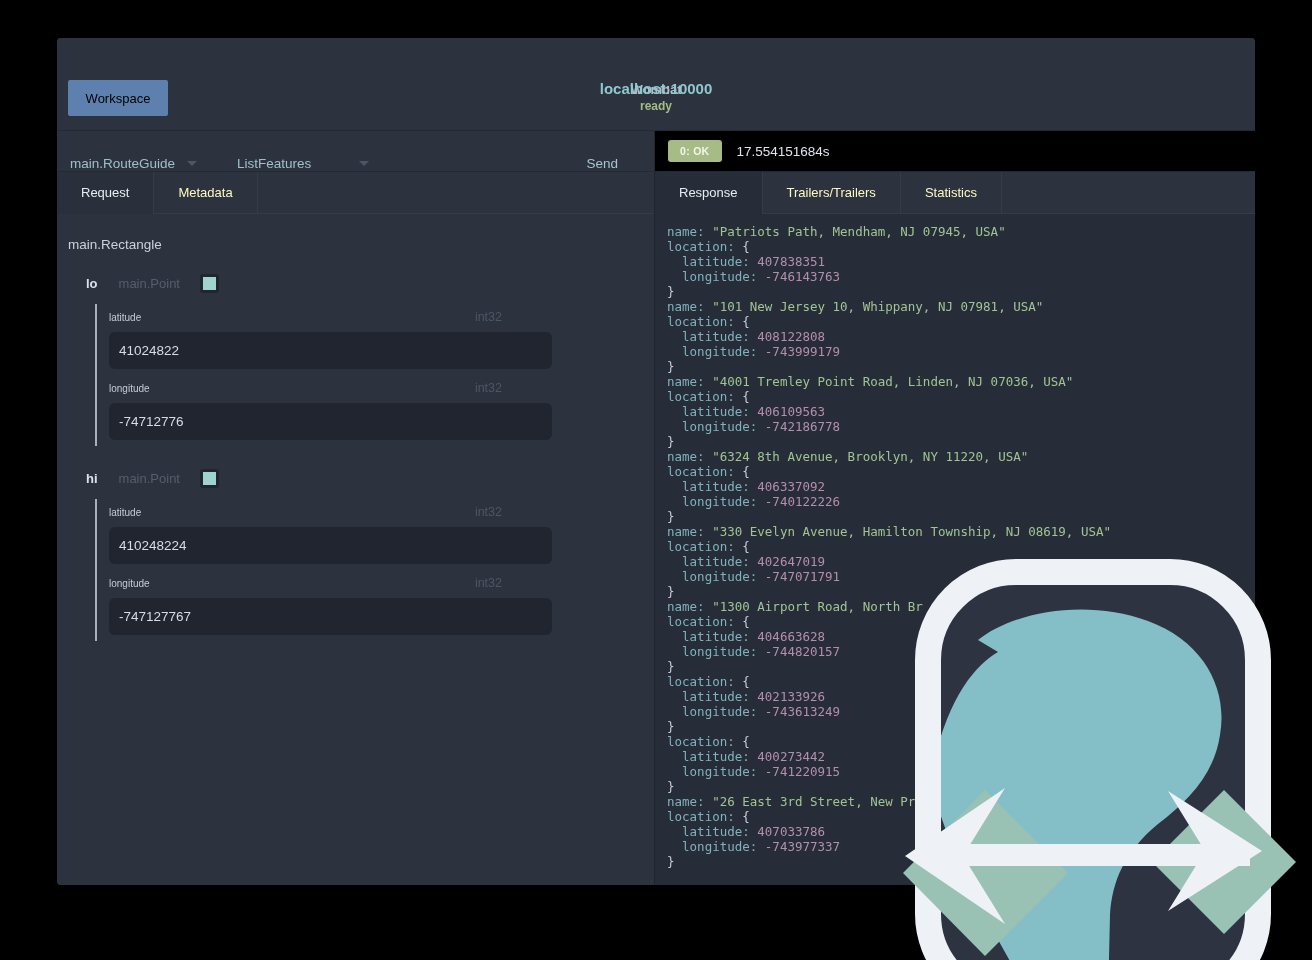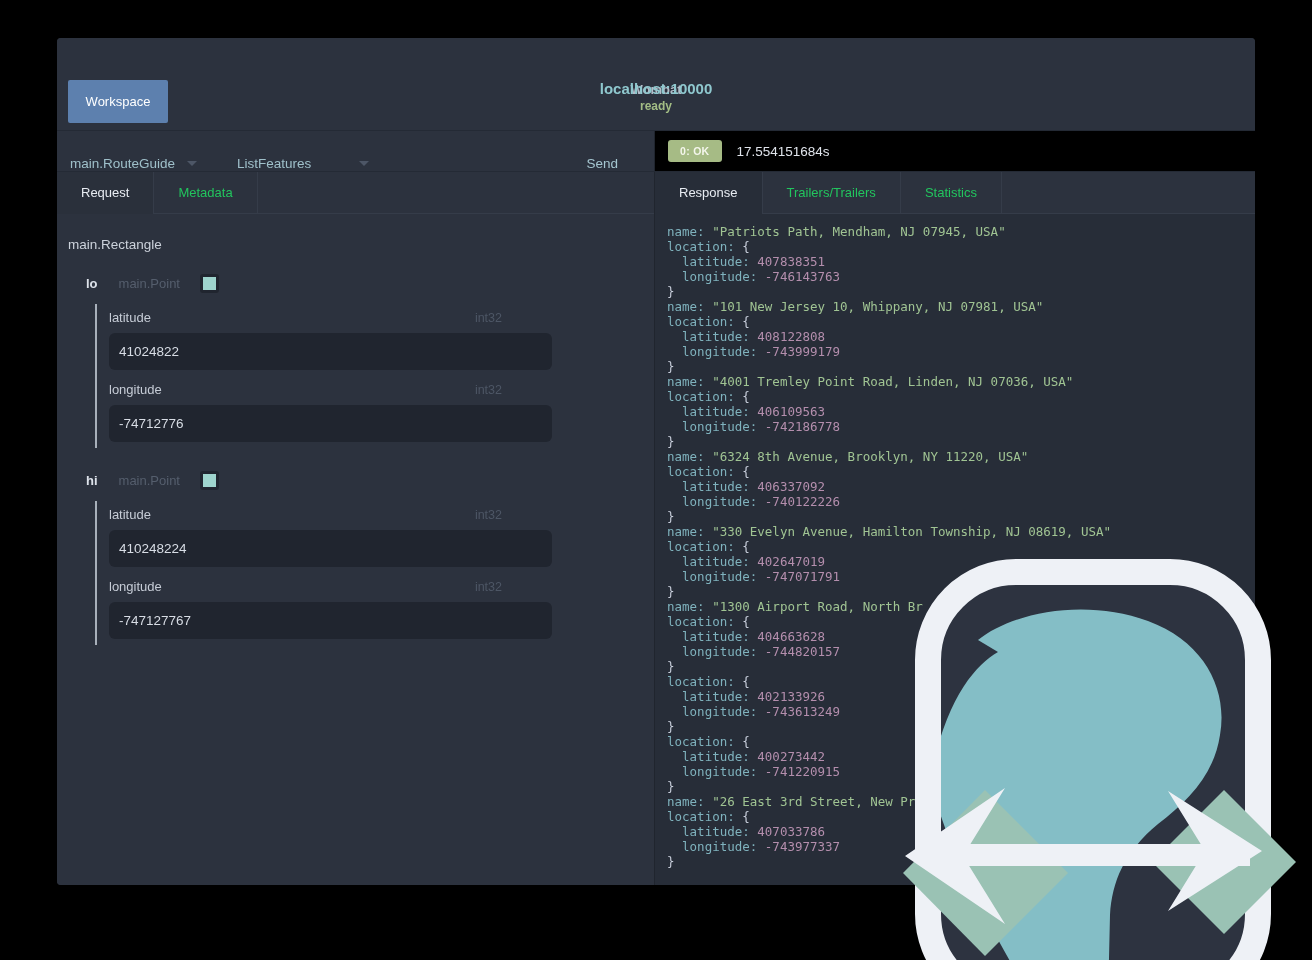--- a/index.html
+++ b/index.html
@@ -14,22 +14,22 @@
 
   
   .titlebar { position:relative; height:92px; background:#2c323e; }
   .lights { position:absolute; left:13px; top:44px; display:flex; gap:8px; }
   .light { width:13px; height:13px; border-radius:50%; }
   .light.red { background:#ee5f57; }
   .light.yellow { background:#f5bd4e; }
   .light.green { background:#4fc32b; }
   .win-title { position:absolute; top:44px; left:0; right:0; text-align:center;
                font-size:13px; font-weight:bold; color:#b4bcc8; }
-  .workspace-btn { position:absolute; left:11px; top:42px; width:100px; height:43px;
-                   background:#5d80ae; border:none; border-radius:2px; color:#ffffff;
+  .workspace-btn { position:absolute; left:11px; top:42px; width:100px; height:36px;
+                   background:#5d80ae; border:none; border-radius:2px; color:#000000;
                    font-size:13px; font-family:inherit; cursor:pointer; }
   .host-wrap { position:absolute; top:42px; left:0; right:0; text-align:center; }
   .host { font-size:15px; font-weight:bold; color:#8fc8ce; }
   .conn-status { font-size:12px; font-weight:bold; color:#a3bd85; margin-top:2px; }
 
   
   .toolbar { display:flex; height:42px; border-top:1px solid #242a35;
              border-bottom:1px solid #242a35; }
   .toolbar-left { width:598px; display:flex; align-items:flex-end;
                   border-right:1px solid #20252e; }
@@ -48,21 +48,21 @@
   .elapsed { margin-left:15px; color:#dfe3ea; font-size:13.5px; }
 
   
   .body-cols { display:flex; height:713px; }
   .col-left { width:598px; display:flex; flex-direction:column;
               border-right:1px solid #20252e; background:#2c323e; }
   .col-right { flex:1; display:flex; flex-direction:column; background:#272d38; }
   .tabs { display:flex; height:42px; border-bottom:1px solid #353c49;
           background:#2c323e; flex:none; }
   .tab { position:relative; display:flex; align-items:center; padding:0 24px;
-         font-size:13px; color:#22c55e; border-right:1px solid #353c49;
+         font-size:13px; color:#fef9c3; border-right:1px solid #353c49;
          cursor:pointer; }
   .tab.active { color:#e8ecf2; font-weight:normal; background:#2a303b; }
   .tab.active::after { content:''; position:absolute; left:0; right:0; bottom:-1px;
          height:1px; background:#2a303b; }
   .col-right .tab.active { background:#272d38; }
   .col-right .tab.active::after { background:#272d38; }
 
   
   .req-scroll { flex:1; overflow:hidden; padding:23px 0 0 11px; }
   .msg-type { color:#ccd2db; font-size:13.5px; margin-bottom:22px; }
@@ -70,21 +70,21 @@
   .field-name { color:#dde2ea; font-size:13px; font-weight:bold; }
   .field-type { color:#555e6d; font-size:13px; margin-left:21px; }
   .checkbox { width:19px; height:19px; margin-left:20px; background:#20252f;
               border-radius:3px; padding:3px; cursor:pointer; }
   .checkbox .fill { width:13px; height:13px; background:#9ed4cd; }
   .group { border-left:2px solid #a8b0ba; margin-left:27px; padding-left:12px;
            margin-bottom:23px; }
   .frow { width:393px; }
   .frow .lab-line { display:flex; justify-content:space-between; align-items:center;
            margin-bottom:8px; padding-top:6px; }
-  .flabel { color:#c6ccd6; font-size:13px; }
+  .flabel { color:#c6ccd6; font-size:10px; }
   .ftype { color:#4d5665; font-size:12.5px; }
   .finput { width:443px; height:37px; background:#20252f; border:none; border-radius:6px;
             color:#d8dde5; font-size:13.5px; font-family:inherit; padding:0 10px;
             margin-bottom:6px; }
 
   
   .resp-body { flex:1; overflow:hidden; padding:10px 0 0 12px;
                font-family:"DejaVu Sans Mono", monospace; font-size:12.5px;
                line-height:15px; white-space:pre; }
   .c-k { color:#7fb2bd; }

